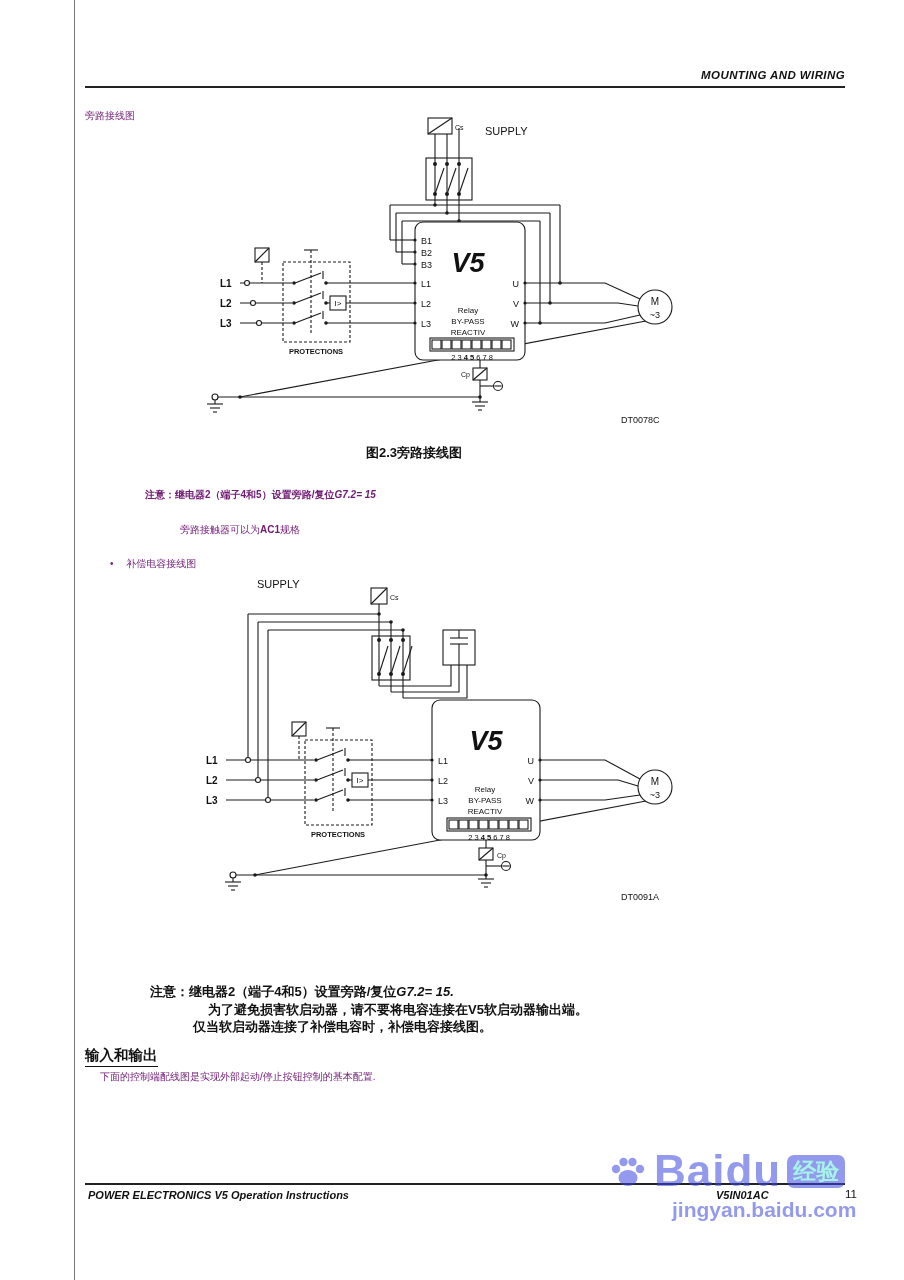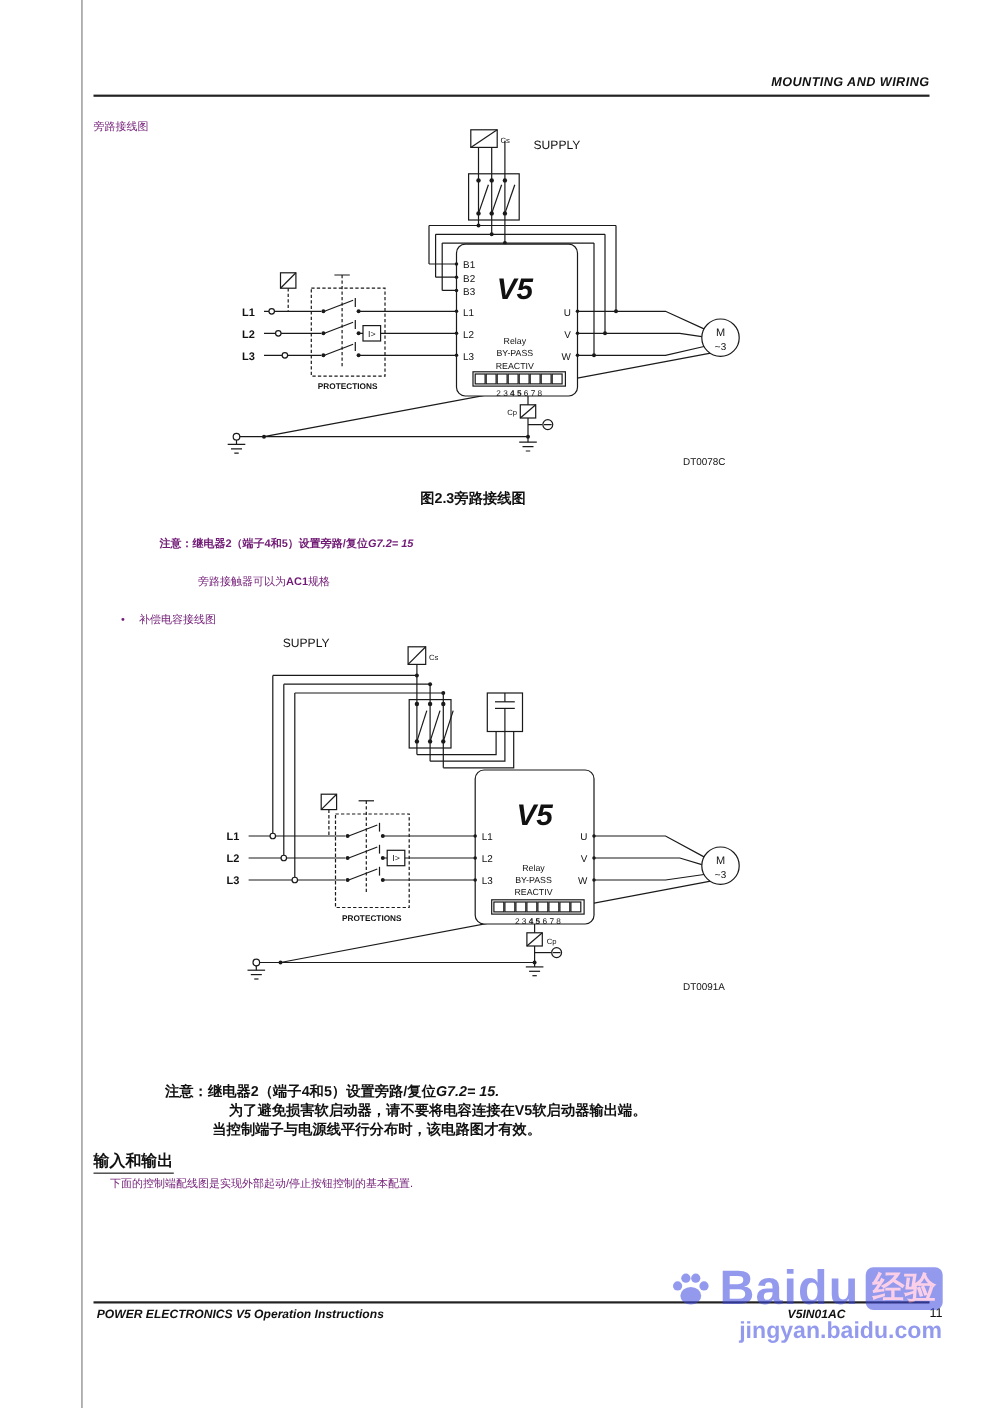--- a/index.html
+++ b/index.html
@@ -1,34 +1,34 @@
 <!DOCTYPE html>
 <html><head>
 <meta charset="utf-8">
 <style>
   html,body{margin:0;padding:0;background:#9a9a9a;}
   .page{position:relative;width:904px;height:1280px;background:#ffffff;margin:0 auto;
         font-family:"Liberation Sans", sans-serif;color:#111;overflow:hidden;}
   .txt{position:absolute;font-size:10px;color:#701a75;white-space:nowrap;line-height:16px;}
   .bold{font-weight:bold;}
   .it{font-style:italic;}
-  .caption{position:absolute;left:16px;width:828px;text-align:center;font-weight:bold;font-size:13px;}
+  .caption{position:absolute;left:0;width:828px;text-align:center;font-weight:bold;font-size:13px;}
   .rule{position:absolute;background:#222;}
   .hdr-title{position:absolute;right:59px;top:69px;font-size:11.5px;font-weight:bold;font-style:italic;letter-spacing:.4px;}
   .noteblock{position:absolute;font-size:13px;line-height:17.5px;white-space:nowrap;}
   .diag{position:absolute;}
   svg text{font-family:"Liberation Sans", sans-serif;}
   .ctl-title{position:absolute;font-size:14.5px;font-weight:bold;border-bottom:1.5px solid #111;padding-bottom:1px;}
   .footer-left{position:absolute;left:88px;top:1189px;font-size:11px;font-weight:bold;font-style:italic;}
   .footer-code{position:absolute;left:716px;top:1189px;font-size:11px;font-weight:bold;font-style:italic;}
   .footer-page{position:absolute;left:845px;top:1188px;font-size:11.5px;}
   .wm{position:absolute;left:608px;top:1146px;opacity:.55;color:#3c49e0;z-index:5;}
   .wm-row{display:flex;align-items:center;gap:6px;}
   .wm-brand{font-size:44px;font-weight:bold;letter-spacing:1px;}
-  .wm-badge{background:#3c49e0;color:#f9a8d4;font-size:29px;font-weight:bold;border-radius:7px;padding:5px 6px;line-height:1;}
+  .wm-badge{background:#3c49e0;color:#5eead4;font-size:23px;font-weight:bold;border-radius:7px;padding:5px 6px;line-height:1;}
   .wm-url{font-size:21px;margin:2px 0 0 64px;font-weight:bold;}
   .edge-line{position:absolute;left:74px;top:0;width:1px;height:1280px;background:#777;}
 </style>
 </head>
 <body>
 
 <div class="page">
 
   <div class="edge-line"></div>
 
@@ -333,21 +333,21 @@
       <text x="475" y="228" font-size="9" text-anchor="middle">~3</text>
       <text x="317" y="288" font-size="7">Cp</text>
       <text x="441" y="330" font-size="9">DT0091A</text>
     </g>
   </svg>
 
 
   <div class="noteblock bold" style="left:150px;top:983px;">
     <div><span>注意：继电器2（端子4和5）设置旁路/复位</span><span class="it">G7.2= 15.</span></div>
     <div style="margin-left:58px;">为了避免损害软启动器，请不要将电容连接在V5软启动器输出端。</div>
-    <div style="margin-left:43px;">当控制端子与电源线平行分布时，该电路图才有效。</div>
+    <div style="margin-left:43px;">仅当软启动器连接了补偿电容时，补偿电容接线图。</div>
   </div>
 
   <div class="ctl-title" style="left:85px;top:1046px;">输入和输出</div>
   <div class="txt" style="left:100px;top:1069px;">下面的控制端配线图是实现外部起动/停止按钮控制的基本配置.</div>
 
 
   <div class="rule" style="left:85px;right:59px;top:1183px;height:2px;"></div>
   <div class="footer-left">POWER ELECTRONICS V5  Operation Instructions</div>
   <div class="footer-code">V5IN01AC</div>
   <div class="footer-page">11</div>

